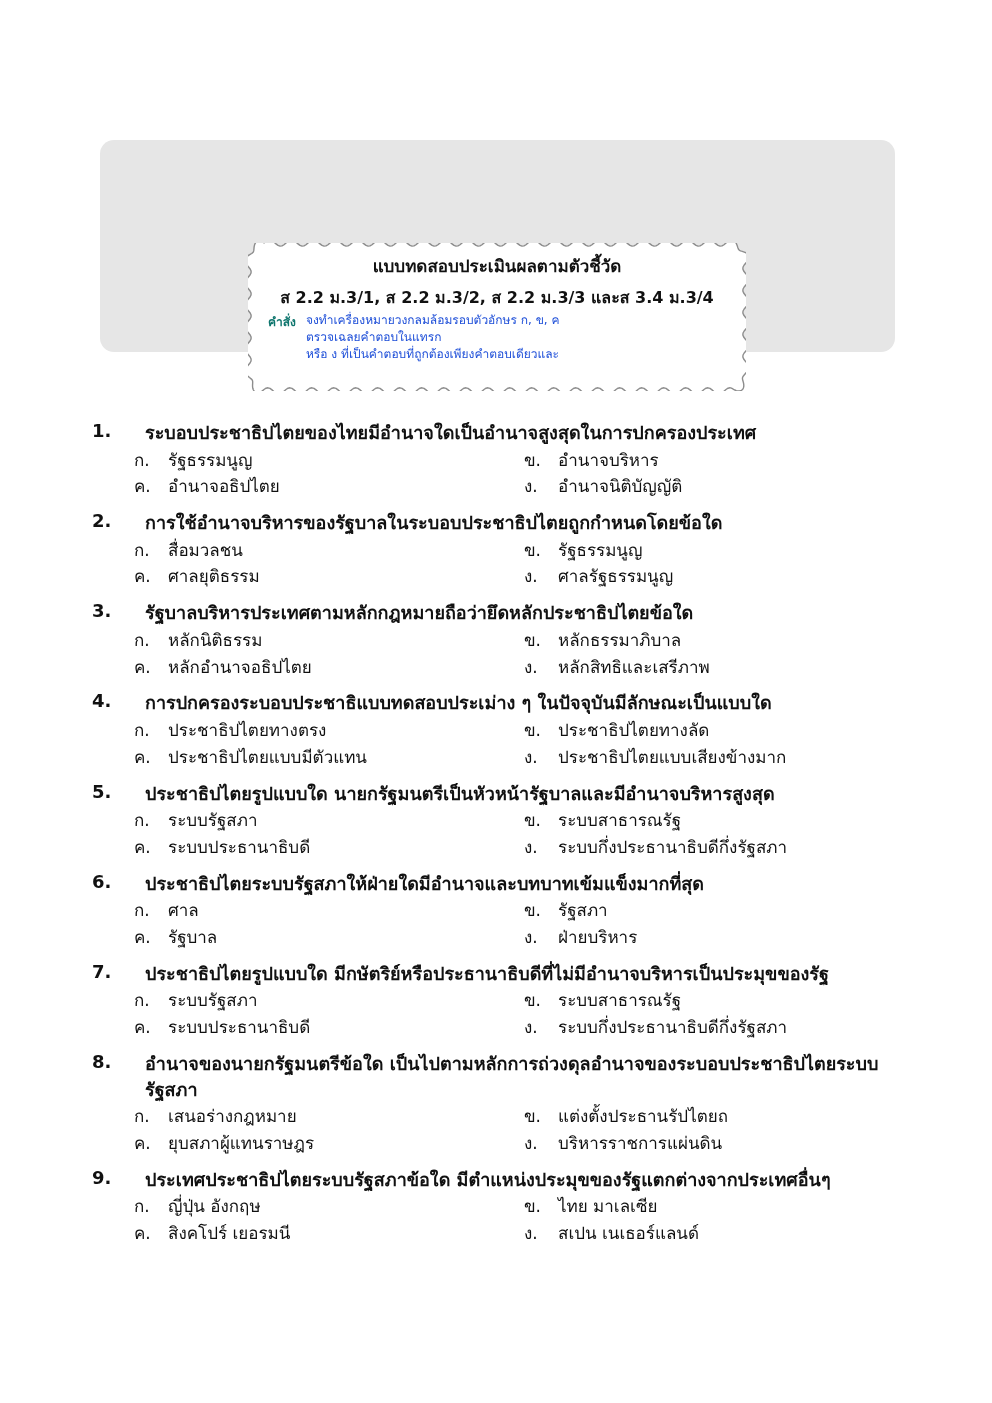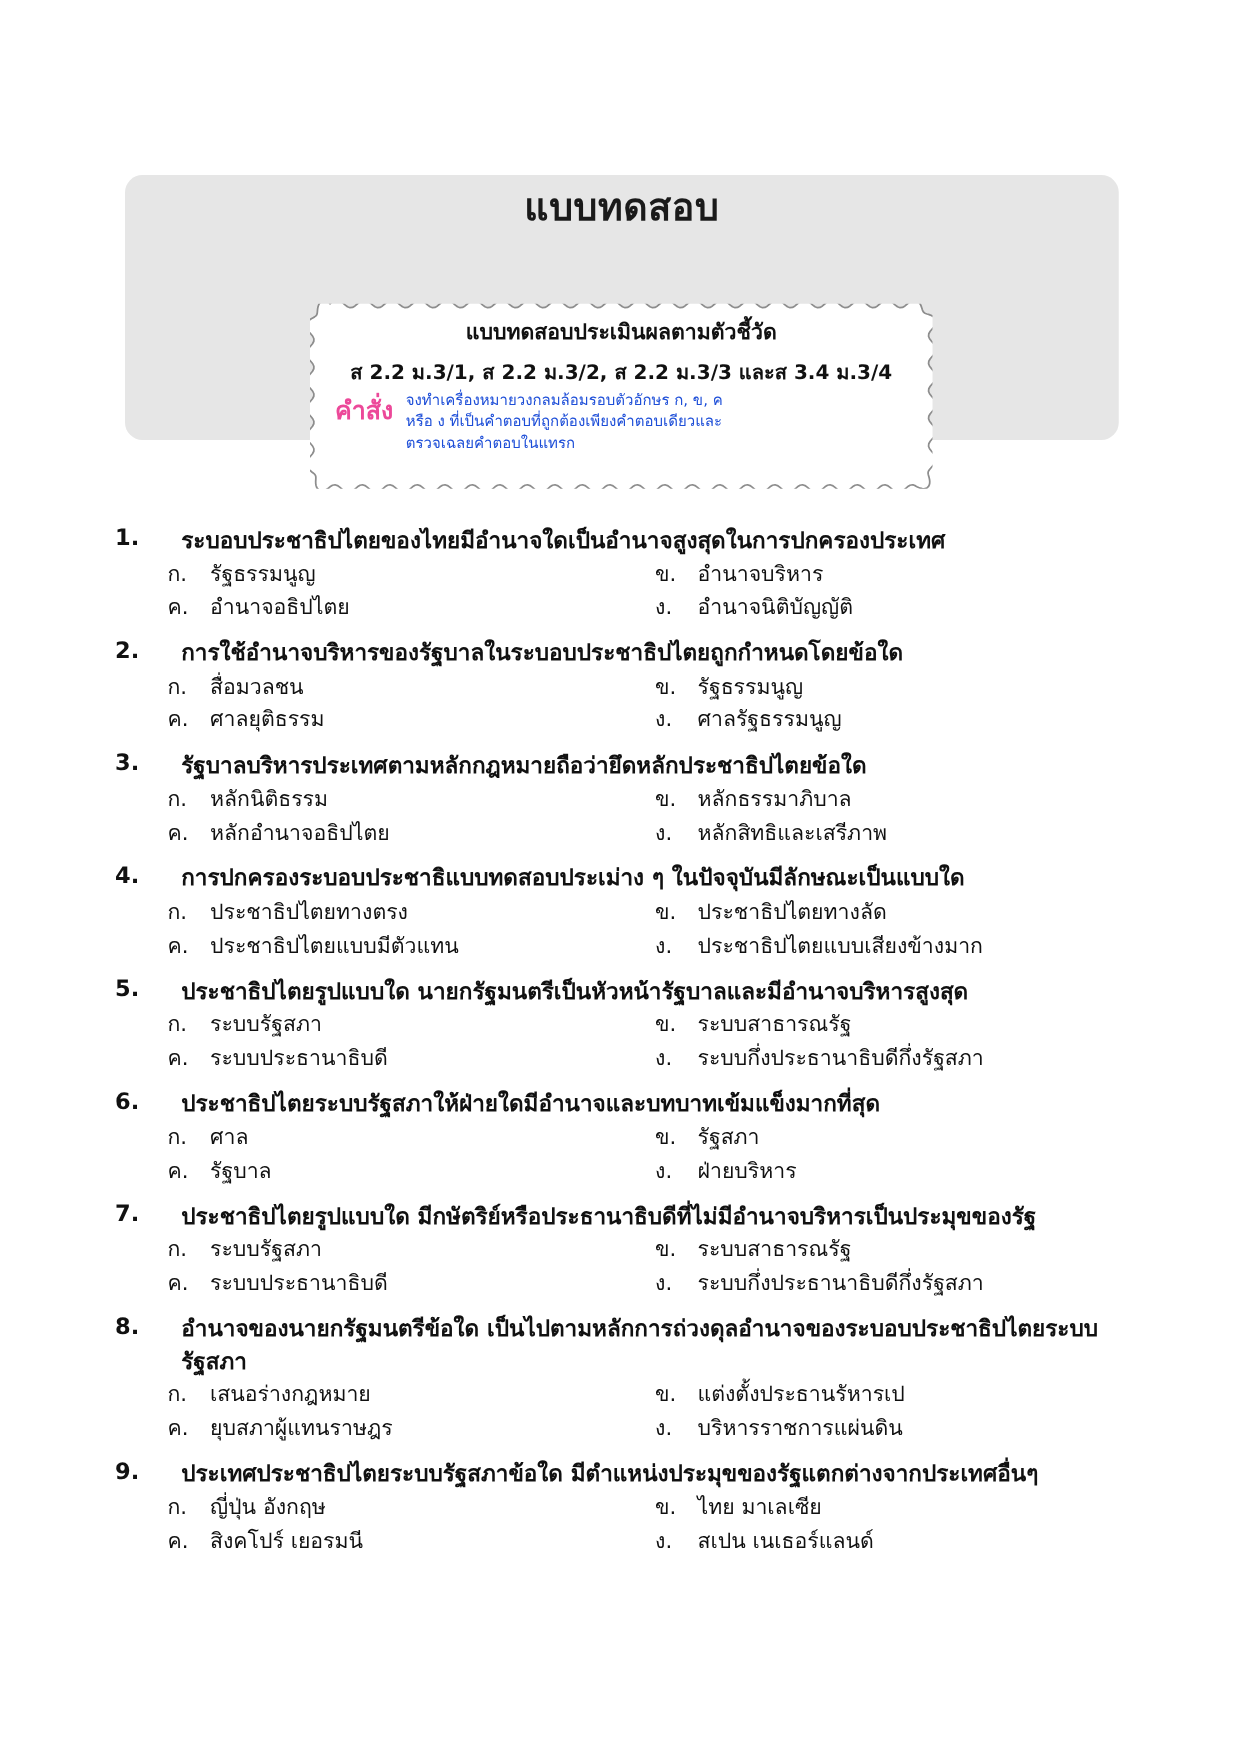--- a/index.html
+++ b/index.html
@@ -105,23 +105,23 @@
     color: #111;
     margin-top: 7px;
     white-space: nowrap;
   }
   .instr-cmd {
     display: flex;
     margin-top: 2px;
     padding-left: 6px;
   }
   .instr-cmd-label {
-    font-size: 20px;
-    font-weight: bold;
-    color: #ec4899;
+    font-size: 12px;
+    font-weight: bold;
+    color: #0f766e;
     flex: 0 0 auto;
     padding-right: 10px;
   }
   .instr-cmd-body {
     font-size: 12px;
     color: #1d4ed8;
     line-height: 1.42;
     flex: 1 1 auto;
   }
   .instr-cmd-body div { white-space: nowrap; }
@@ -181,39 +181,38 @@
     color: #111;
   }
   .opt-text {
     flex: 1 1 auto;
   }
 </style>
 </head>
 <body>
 
 <div class="banner">
-  <div class="banner-title">แบบทดสอบ</div>
 </div>
 
 <div class="instr-wrap">
   <svg class="scallop" viewBox="0 0 498 148" preserveAspectRatio="none">
     <defs>
       <path id="edge" d=""></path>
     </defs>
     <path id="scallop-path" fill="#ffffff" stroke="#8d8d8d" stroke-width="1.4" stroke-linejoin="round" d="M16.00,0.00 L18.00,-1.73 L20.00,-2.91 L22.00,-3.17 L24.00,-2.42 L26.00,-0.90 L28.00,0.90 L30.00,2.42 L32.00,3.17 L34.00,2.91 L36.00,1.73 L38.00,0.00 L40.00,-1.73 L42.00,-2.91 L44.00,-3.17 L46.00,-2.42 L48.00,-0.90 L50.00,0.90 L52.00,2.42 L54.00,3.17 L56.00,2.91 L58.00,1.73 L60.00,0.00 L62.00,-1.73 L64.00,-2.91 L66.00,-3.17 L68.00,-2.42 L70.00,-0.90 L72.00,0.90 L74.00,2.42 L76.00,3.17 L78.00,2.91 L80.00,1.73 L82.00,0.00 L84.00,-1.73 L86.00,-2.91 L88.00,-3.17 L90.00,-2.42 L92.00,-0.90 L94.00,0.90 L96.00,2.42 L98.00,3.17 L100.00,2.91 L102.00,1.73 L104.00,0.00 L106.00,-1.73 L108.00,-2.91 L110.00,-3.17 L112.00,-2.42 L114.00,-0.90 L116.00,0.90 L118.00,2.42 L120.00,3.17 L122.00,2.91 L124.00,1.73 L126.00,0.00 L128.00,-1.73 L130.00,-2.91 L132.00,-3.17 L134.00,-2.42 L136.00,-0.90 L138.00,0.90 L140.00,2.42 L142.00,3.17 L144.00,2.91 L146.00,1.73 L148.00,0.00 L150.00,-1.73 L152.00,-2.91 L154.00,-3.17 L156.00,-2.42 L158.00,-0.90 L160.00,0.90 L162.00,2.42 L164.00,3.17 L166.00,2.91 L168.00,1.73 L170.00,0.00 L172.00,-1.73 L174.00,-2.91 L176.00,-3.17 L178.00,-2.42 L180.00,-0.90 L182.00,0.90 L184.00,2.42 L186.00,3.17 L188.00,2.91 L190.00,1.73 L192.00,0.00 L194.00,-1.73 L196.00,-2.91 L198.00,-3.17 L200.00,-2.42 L202.00,-0.90 L204.00,0.90 L206.00,2.42 L208.00,3.17 L210.00,2.91 L212.00,1.73 L214.00,0.00 L216.00,-1.73 L218.00,-2.91 L220.00,-3.17 L222.00,-2.42 L224.00,-0.90 L226.00,0.90 L228.00,2.42 L230.00,3.17 L232.00,2.91 L234.00,1.73 L236.00,0.00 L238.00,-1.73 L240.00,-2.91 L242.00,-3.17 L244.00,-2.42 L246.00,-0.90 L248.00,0.90 L250.00,2.42 L252.00,3.17 L254.00,2.91 L256.00,1.73 L258.00,0.00 L260.00,-1.73 L262.00,-2.91 L264.00,-3.17 L266.00,-2.42 L268.00,-0.90 L270.00,0.90 L272.00,2.42 L274.00,3.17 L276.00,2.91 L278.00,1.73 L280.00,0.00 L282.00,-1.73 L284.00,-2.91 L286.00,-3.17 L288.00,-2.42 L290.00,-0.90 L292.00,0.90 L294.00,2.42 L296.00,3.17 L298.00,2.91 L300.00,1.73 L302.00,-0.00 L304.00,-1.73 L306.00,-2.91 L308.00,-3.17 L310.00,-2.42 L312.00,-0.90 L314.00,0.90 L316.00,2.42 L318.00,3.17 L320.00,2.91 L322.00,1.73 L324.00,0.00 L326.00,-1.73 L328.00,-2.91 L330.00,-3.17 L332.00,-2.42 L334.00,-0.90 L336.00,0.90 L338.00,2.42 L340.00,3.17 L342.00,2.91 L344.00,1.73 L346.00,0.00 L348.00,-1.73 L350.00,-2.91 L352.00,-3.17 L354.00,-2.42 L356.00,-0.90 L358.00,0.90 L360.00,2.42 L362.00,3.17 L364.00,2.91 L366.00,1.73 L368.00,0.00 L370.00,-1.73 L372.00,-2.91 L374.00,-3.17 L376.00,-2.42 L378.00,-0.90 L380.00,0.90 L382.00,2.42 L384.00,3.17 L386.00,2.91 L388.00,1.73 L390.00,-0.00 L392.00,-1.73 L394.00,-2.91 L396.00,-3.17 L398.00,-2.42 L400.00,-0.90 L402.00,0.90 L404.00,2.42 L406.00,3.17 L408.00,2.91 L410.00,1.73 L412.00,0.00 L414.00,-1.73 L416.00,-2.91 L418.00,-3.17 L420.00,-2.42 L422.00,-0.90 L424.00,0.90 L426.00,2.42 L428.00,3.17 L430.00,2.91 L432.00,1.73 L434.00,0.00 L436.00,-1.73 L438.00,-2.91 L440.00,-3.17 L442.00,-2.42 L444.00,-0.90 L446.00,0.90 L448.00,2.42 L450.00,3.17 L452.00,2.91 L454.00,1.73 L456.00,0.00 L458.00,-1.73 L460.00,-2.91 L462.00,-3.17 L464.00,-2.42 L466.00,-0.90 L468.00,0.90 L470.00,2.42 L472.00,3.17 L474.00,2.91 L476.00,1.73 L478.00,-0.00 L480.00,-1.73 L482.00,-2.91 L482.00,-2.91 L483.34,-3.13 L484.66,-2.94 L485.90,-2.35 L486.99,-1.42 L487.90,-0.22 L488.62,1.13 L489.16,2.53 L489.59,3.86 L489.97,5.04 L490.37,6.02 L490.90,6.79 L491.59,7.36 L492.49,7.80 L493.61,8.17 L494.89,8.56 L496.27,9.04 L497.66,9.67 L498.94,10.50 L499.99,11.51 L500.74,12.70 L501.09,13.99 L501.04,15.34 L500.86,16.00 L499.63,18.00 L497.88,20.00 L496.17,22.00 L495.04,24.00 L494.85,26.00 L495.66,28.00 L497.21,30.00 L499.01,32.00 L500.49,34.00 L501.18,36.00 L500.86,38.00 L499.63,40.00 L497.88,42.00 L496.17,44.00 L495.04,46.00 L494.85,48.00 L495.66,50.00 L497.21,52.00 L499.01,54.00 L500.49,56.00 L501.18,58.00 L500.86,60.00 L499.63,62.00 L497.88,64.00 L496.17,66.00 L495.04,68.00 L494.85,70.00 L495.66,72.00 L497.21,74.00 L499.01,76.00 L500.49,78.00 L501.18,80.00 L500.86,82.00 L499.63,84.00 L497.88,86.00 L496.17,88.00 L495.04,90.00 L494.85,92.00 L495.66,94.00 L497.21,96.00 L499.01,98.00 L500.49,100.00 L501.18,102.00 L500.86,104.00 L499.63,106.00 L497.88,108.00 L496.17,110.00 L495.04,112.00 L494.85,114.00 L495.66,116.00 L497.21,118.00 L499.01,120.00 L500.49,122.00 L501.18,124.00 L500.86,126.00 L499.63,128.00 L497.88,130.00 L496.17,132.00 L496.17,132.00 L495.41,132.94 L494.84,133.80 L494.52,134.66 L494.45,135.57 L494.61,136.59 L494.92,137.75 L495.29,139.07 L495.62,140.51 L495.80,142.03 L495.75,143.54 L495.41,144.95 L494.77,146.18 L493.82,147.13 L492.62,147.75 L491.24,148.01 L489.77,147.94 L488.29,147.58 L486.88,147.02 L485.58,146.36 L484.42,145.72 L483.39,145.20 L482.45,144.88 L482.00,144.81 L480.00,145.19 L478.00,146.47 L476.00,148.23 L474.00,149.92 L472.00,151.00 L470.00,151.13 L468.00,150.26 L466.00,148.68 L464.00,146.88 L462.00,145.44 L460.00,144.81 L458.00,145.19 L456.00,146.47 L454.00,148.23 L452.00,149.92 L450.00,151.00 L448.00,151.13 L446.00,150.26 L444.00,148.68 L442.00,146.88 L440.00,145.44 L438.00,144.81 L436.00,145.19 L434.00,146.47 L432.00,148.23 L430.00,149.92 L428.00,151.00 L426.00,151.13 L424.00,150.26 L422.00,148.68 L420.00,146.88 L418.00,145.44 L416.00,144.81 L414.00,145.19 L412.00,146.47 L410.00,148.23 L408.00,149.92 L406.00,151.00 L404.00,151.13 L402.00,150.26 L400.00,148.68 L398.00,146.88 L396.00,145.44 L394.00,144.81 L392.00,145.19 L390.00,146.47 L388.00,148.23 L386.00,149.92 L384.00,151.00 L382.00,151.13 L380.00,150.26 L378.00,148.68 L376.00,146.88 L374.00,145.44 L372.00,144.81 L370.00,145.19 L368.00,146.47 L366.00,148.23 L364.00,149.92 L362.00,151.00 L360.00,151.13 L358.00,150.26 L356.00,148.68 L354.00,146.88 L352.00,145.44 L350.00,144.81 L348.00,145.19 L346.00,146.47 L344.00,148.23 L342.00,149.92 L340.00,151.00 L338.00,151.13 L336.00,150.26 L334.00,148.68 L332.00,146.88 L330.00,145.44 L328.00,144.81 L326.00,145.19 L324.00,146.47 L322.00,148.23 L320.00,149.92 L318.00,151.00 L316.00,151.13 L314.00,150.26 L312.00,148.68 L310.00,146.88 L308.00,145.44 L306.00,144.81 L304.00,145.19 L302.00,146.47 L300.00,148.23 L298.00,149.92 L296.00,151.00 L294.00,151.13 L292.00,150.26 L290.00,148.68 L288.00,146.88 L286.00,145.44 L284.00,144.81 L282.00,145.19 L280.00,146.47 L278.00,148.23 L276.00,149.92 L274.00,151.00 L272.00,151.13 L270.00,150.26 L268.00,148.68 L266.00,146.88 L264.00,145.44 L262.00,144.81 L260.00,145.19 L258.00,146.47 L256.00,148.23 L254.00,149.92 L252.00,151.00 L250.00,151.13 L248.00,150.26 L246.00,148.68 L244.00,146.88 L242.00,145.44 L240.00,144.81 L238.00,145.19 L236.00,146.47 L234.00,148.23 L232.00,149.92 L230.00,151.00 L228.00,151.13 L226.00,150.26 L224.00,148.68 L222.00,146.88 L220.00,145.44 L218.00,144.81 L216.00,145.19 L214.00,146.47 L212.00,148.23 L210.00,149.92 L208.00,151.00 L206.00,151.13 L204.00,150.26 L202.00,148.68 L200.00,146.88 L198.00,145.44 L196.00,144.81 L194.00,145.19 L192.00,146.47 L190.00,148.23 L188.00,149.92 L186.00,151.00 L184.00,151.13 L182.00,150.26 L180.00,148.68 L178.00,146.88 L176.00,145.44 L174.00,144.81 L172.00,145.19 L170.00,146.47 L168.00,148.23 L166.00,149.92 L164.00,151.00 L162.00,151.13 L160.00,150.26 L158.00,148.68 L156.00,146.88 L154.00,145.44 L152.00,144.81 L150.00,145.19 L148.00,146.47 L146.00,148.23 L144.00,149.92 L142.00,151.00 L140.00,151.13 L138.00,150.26 L136.00,148.68 L134.00,146.88 L132.00,145.44 L130.00,144.81 L128.00,145.19 L126.00,146.47 L124.00,148.23 L122.00,149.92 L120.00,151.00 L118.00,151.13 L116.00,150.26 L114.00,148.68 L112.00,146.88 L110.00,145.44 L108.00,144.81 L106.00,145.19 L104.00,146.47 L102.00,148.23 L100.00,149.92 L98.00,151.00 L96.00,151.13 L94.00,150.26 L92.00,148.68 L90.00,146.88 L88.00,145.44 L86.00,144.81 L84.00,145.19 L82.00,146.47 L80.00,148.23 L78.00,149.92 L76.00,151.00 L74.00,151.13 L72.00,150.26 L70.00,148.68 L68.00,146.88 L66.00,145.44 L64.00,144.81 L62.00,145.19 L60.00,146.47 L58.00,148.23 L56.00,149.92 L54.00,151.00 L52.00,151.13 L50.00,150.26 L48.00,148.68 L46.00,146.88 L44.00,145.44 L42.00,144.81 L40.00,145.19 L38.00,146.47 L36.00,148.23 L34.00,149.92 L32.00,151.00 L30.00,151.13 L28.00,150.26 L26.00,148.68 L24.00,146.88 L22.00,145.44 L20.00,144.81 L18.00,145.19 L16.00,146.47 L16.00,146.47 L14.92,147.39 L13.71,148.29 L12.38,149.04 L10.97,149.54 L9.55,149.71 L8.21,149.50 L7.01,148.91 L6.02,147.97 L5.29,146.75 L4.82,145.32 L4.59,143.81 L4.55,142.31 L4.62,140.89 L4.68,139.63 L4.67,138.54 L4.48,137.62 L4.07,136.82 L3.41,136.09 L2.53,135.36 L1.48,134.56 L0.35,133.64 L-0.74,132.58 L-1.23,132.00 L-2.63,130.00 L-3.20,128.00 L-2.75,126.00 L-1.43,124.00 L0.35,122.00 L2.01,120.00 L3.04,118.00 L3.10,116.00 L2.18,114.00 L0.56,112.00 L-1.23,110.00 L-2.63,108.00 L-3.20,106.00 L-2.75,104.00 L-1.43,102.00 L0.35,100.00 L2.01,98.00 L3.04,96.00 L3.10,94.00 L2.18,92.00 L0.56,90.00 L-1.23,88.00 L-2.63,86.00 L-3.20,84.00 L-2.75,82.00 L-1.43,80.00 L0.35,78.00 L2.01,76.00 L3.04,74.00 L3.10,72.00 L2.18,70.00 L0.56,68.00 L-1.23,66.00 L-2.63,64.00 L-3.20,62.00 L-2.75,60.00 L-1.43,58.00 L0.35,56.00 L2.01,54.00 L3.04,52.00 L3.10,50.00 L2.18,48.00 L0.56,46.00 L-1.23,44.00 L-2.63,42.00 L-3.20,40.00 L-2.75,38.00 L-1.43,36.00 L0.35,34.00 L2.01,32.00 L3.04,30.00 L3.10,28.00 L2.18,26.00 L0.56,24.00 L-1.23,22.00 L-2.63,20.00 L-3.20,18.00 L-2.75,16.00 L-2.75,16.00 L-2.05,14.74 L-1.06,13.60 L0.11,12.62 L1.36,11.80 L2.57,11.11 L3.64,10.50 L4.51,9.89 L5.14,9.21 L5.55,8.41 L5.79,7.43 L5.91,6.26 L6.02,4.92 L6.20,3.46 L6.54,1.97 L7.08,0.56 L7.86,-0.68 L8.87,-1.65 L10.07,-2.26 L11.39,-2.48 L12.77,-2.30 L14.13,-1.76 L15.41,-0.93 Z"></path>
   </svg>
   <div class="instr-inner">
     <div class="instr-heading">แบบทดสอบประเมินผลตามตัวชี้วัด</div>
     <div class="instr-std">ส 2.2 ม.3/1, ส 2.2 ม.3/2, ส 2.2 ม.3/3 และส 3.4 ม.3/4</div>
     <div class="instr-cmd">
       <div class="instr-cmd-label">คำสั่ง</div>
       <div class="instr-cmd-body">
         <div>จงทำเครื่องหมายวงกลมล้อมรอบตัวอักษร ก, ข, ค</div>
+        <div>ตรวจเฉลยคำตอบในแทรก</div>
         <div>หรือ ง ที่เป็นคำตอบที่ถูกต้องเพียงคำตอบเดียวและ</div>
-        <div>ตรวจเฉลยคำตอบในแทรก</div>
       </div>
     </div>
   </div>
 </div>
 
 <div class="questions" id="question-list">
     <div class="question">
       <div class="q-num">1.</div>
       <div class="q-stem">
         <div>ระบอบประชาธิปไตยของไทยมีอำนาจใดเป็นอำนาจสูงสุดในการปกครองประเทศ</div>
@@ -416,21 +415,21 @@
         <div>รัฐสภา</div>
       </div>
       <div class="options">
         <div class="opt-row">
           <div class="opt col-a">
             <span class="opt-key">ก.</span>
             <span class="opt-text">เสนอร่างกฎหมาย</span>
           </div>
           <div class="opt col-b">
             <span class="opt-key">ข.</span>
-            <span class="opt-text">แต่งตั้งประธานรัหารเป</span>
+            <span class="opt-text">แต่งตั้งประธานรัปไตยถ</span>
           </div>
         </div>
         <div class="opt-row">
           <div class="opt col-a">
             <span class="opt-key">ค.</span>
             <span class="opt-text">ยุบสภาผู้แทนราษฎร</span>
           </div>
           <div class="opt col-b">
             <span class="opt-key">ง.</span>
             <span class="opt-text">บริหารราชการแผ่นดิน</span>

